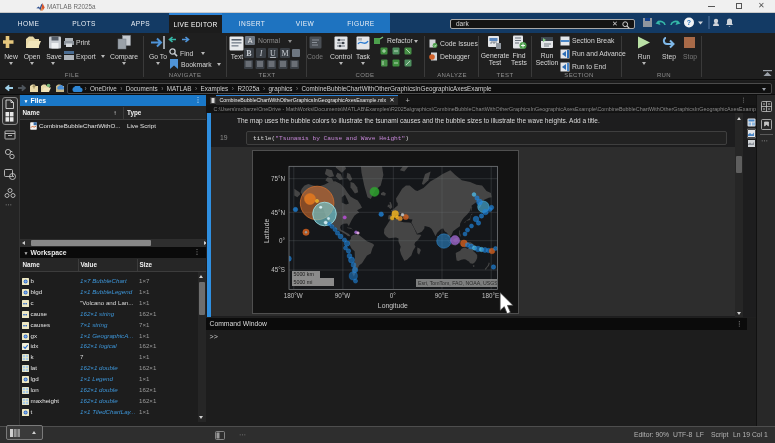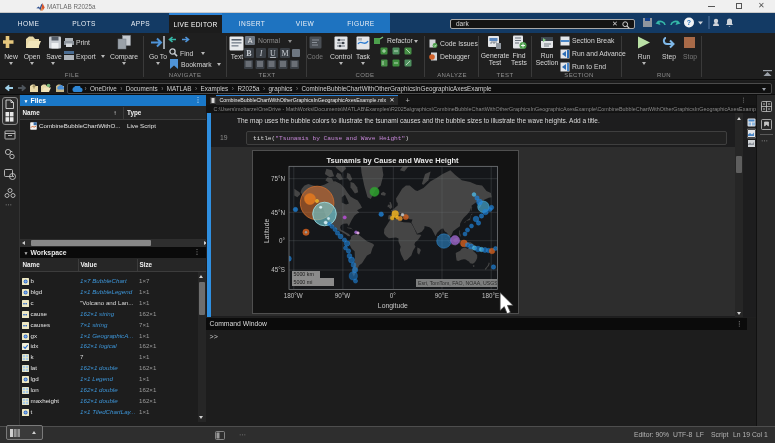--- a/index.html
+++ b/index.html
@@ -777,21 +777,20 @@
 <circle cx="225.0" cy="98.0" r="2.8" fill="#1f82d6" fill-opacity="0.65" stroke="#1f82d6" stroke-width="0.4"></circle>
 <circle cx="228.5" cy="98.5" r="2.2" fill="#4DBEEE" fill-opacity="0.75" stroke="#4DBEEE" stroke-width="0.4"></circle>
 <circle cx="232.0" cy="99.0" r="2.5" fill="#1f82d6" fill-opacity="0.65" stroke="#1f82d6" stroke-width="0.4"></circle>
 <circle cx="235.5" cy="99.5" r="2.2" fill="#1f82d6" fill-opacity="0.65" stroke="#1f82d6" stroke-width="0.4"></circle>
 <circle cx="239.0" cy="100.0" r="2.8" fill="#D2601F" fill-opacity="0.8" stroke="#D2601F" stroke-width="0.4"></circle>
 <circle cx="242.5" cy="97.5" r="2.0" fill="#1f82d6" fill-opacity="0.65" stroke="#1f82d6" stroke-width="0.4"></circle>
 <circle cx="240.5" cy="116.0" r="2.2" fill="#1f82d6" fill-opacity="0.7" stroke="#1f82d6" stroke-width="0.4"></circle>
 </g>
 <rect x="36" y="15.3" width="208.5" height="123.2" fill="none" stroke="#84878a" stroke-width="0.7"></rect>
 </svg>
-      <div class="txt ctr" style="left:36px; top:5px; width:208px; font-size:7.5px; font-weight:bold; color:#e8e8e8;">Tsunamis by Cause and Wave Height</div>
       <div class="txt" style="left:14.5px; top:24px; width:18px; text-align:right; font-size:6.3px; color:#c2c2c2;">75°N</div>
       <div class="txt" style="left:14.5px; top:57.7px; width:18px; text-align:right; font-size:6.3px; color:#c2c2c2;">45°N</div>
       <div class="txt" style="left:14.5px; top:86px; width:18px; text-align:right; font-size:6.3px; color:#c2c2c2;">0°</div>
       <div class="txt" style="left:14.5px; top:115.3px; width:18px; text-align:right; font-size:6.3px; color:#c2c2c2;">45°S</div>
       <div class="txt ctr" style="left:30.8px; top:141px; width:20px; font-size:6.3px; color:#c2c2c2;">180°W</div>
       <div class="txt ctr" style="left:79.9px; top:141px; width:20px; font-size:6.3px; color:#c2c2c2;">90°W</div>
       <div class="txt ctr" style="left:130.3px; top:141px; width:20px; font-size:6.3px; color:#c2c2c2;">0°</div>
       <div class="txt ctr" style="left:179px; top:141px; width:20px; font-size:6.3px; color:#c2c2c2;">90°E</div>
       <div class="txt ctr" style="left:228.2px; top:141px; width:20px; font-size:6.3px; color:#c2c2c2;">180°E</div>
       <div class="txt ctr" style="left:90.3px; top:150.5px; width:100px; font-size:6.8px; color:#c8c8c8;">Longitude</div>

